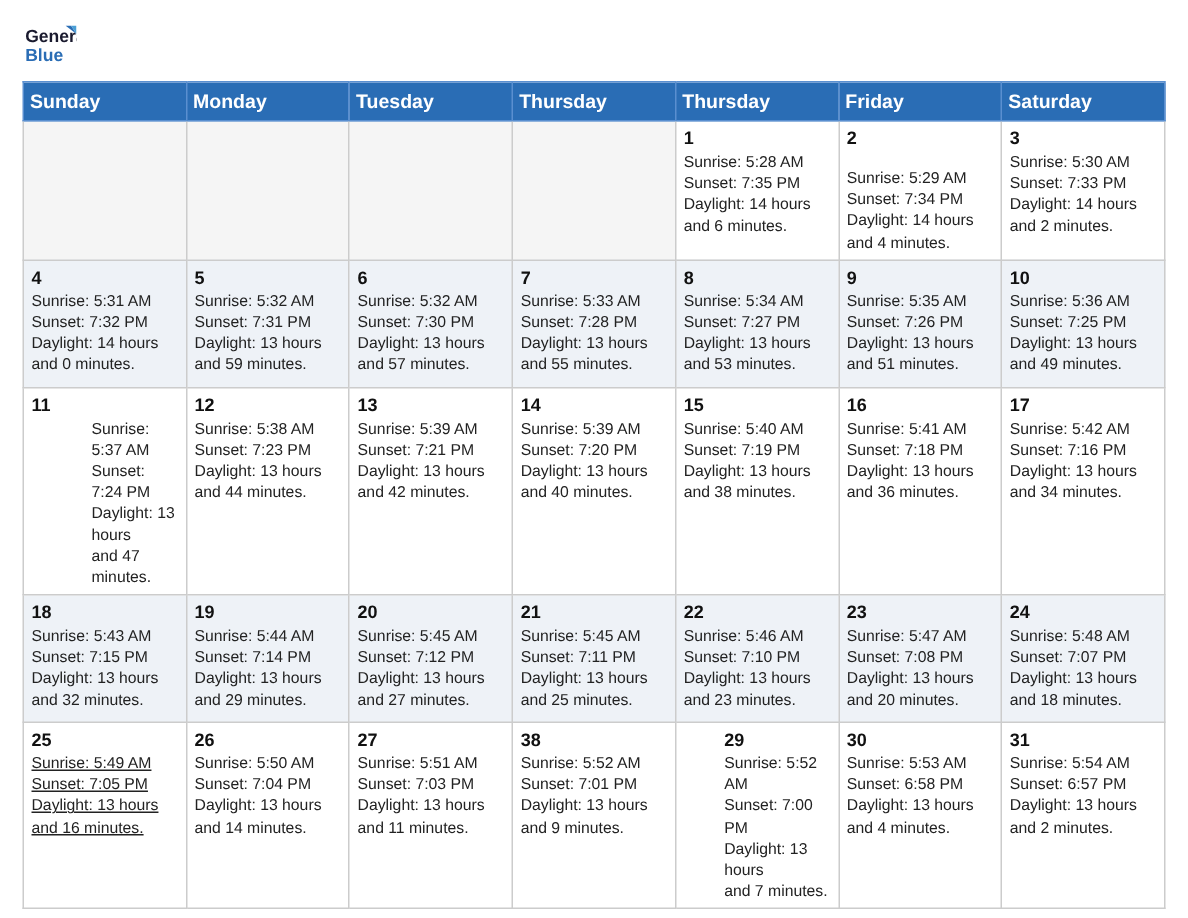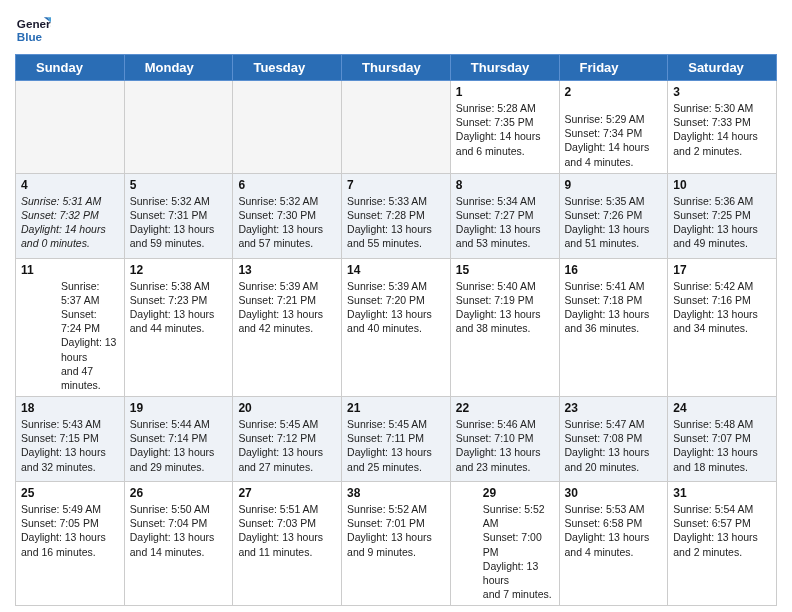--- a/index.html
+++ b/index.html
@@ -48,21 +48,21 @@
     }
     .calendar {
       width: 100%;
       border-collapse: collapse;
       table-layout: fixed;
     }
     .calendar th {
       background: #2a6db5;
       color: #fff;
       text-align: left;
-      padding: 5px 20px;
+      padding: 5px 4px;
       font-size: 13px;
       border: 1px solid #5a8fd0;
       margin-left: 14px;
     }
     .calendar td {
       border: 1px solid #ccc;
       vertical-align: top;
       padding: 4px 5px;
       font-size: 10.5px;
       height: 85px;
@@ -148,21 +148,21 @@
           <div class="day-num">3</div>
           <div class="day-info" style="white-space: pre-line;">Sunrise: 5:30 AM
 Sunset: 7:33 PM
 Daylight: 14 hours
 and 2 minutes.</div>
         </td>
       </tr>
       <tr>
         <td style="background: rgb(238, 242, 247);">
           <div class="day-num">4</div>
-          <div class="day-info" style="white-space: pre-line; font-style: italic;">Sunrise: 5:31 AM
+          <div class="day-info" style="white-space: pre-line;">Sunrise: 5:31 AM
 Sunset: 7:32 PM
 Daylight: 14 hours
 and 0 minutes.</div>
         </td>
         <td style="background: rgb(238, 242, 247);">
           <div class="day-num">5</div>
           <div class="day-info" style="white-space: pre-line;">Sunrise: 5:32 AM
 Sunset: 7:31 PM
 Daylight: 13 hours
 and 59 minutes.</div>
@@ -301,21 +301,21 @@
           <div class="day-num">24</div>
           <div class="day-info" style="white-space: pre-line;">Sunrise: 5:48 AM
 Sunset: 7:07 PM
 Daylight: 13 hours
 and 18 minutes.</div>
         </td>
       </tr>
       <tr>
         <td style="background: rgb(255, 255, 255);">
           <div class="day-num">25</div>
-          <div class="day-info" style="white-space: pre-line;">Sunrise: 5:49 AM
+          <div class="day-info" style="white-space: pre-line; text-decoration: underline;">Sunrise: 5:49 AM
 Sunset: 7:05 PM
 Daylight: 13 hours
 and 16 minutes.</div>
         </td>
         <td style="background: rgb(255, 255, 255); margin-left: 48px;">
           <div class="day-num">26</div>
           <div class="day-info" style="white-space: pre-line;">Sunrise: 5:50 AM
 Sunset: 7:04 PM
 Daylight: 13 hours
 and 14 minutes.</div>

